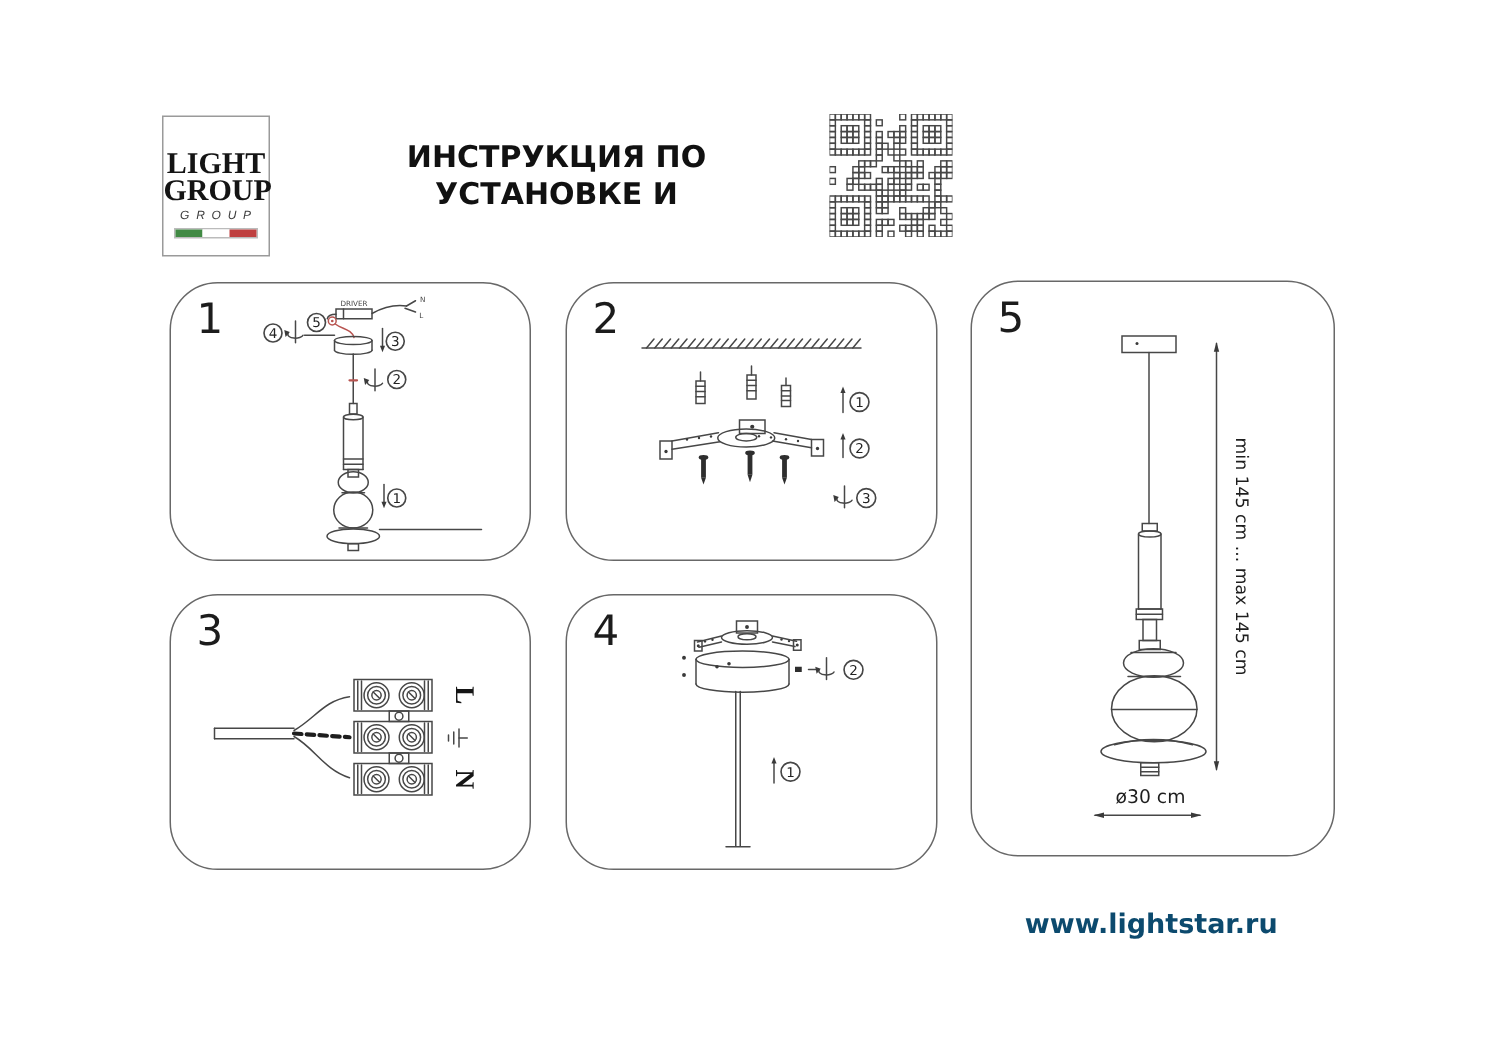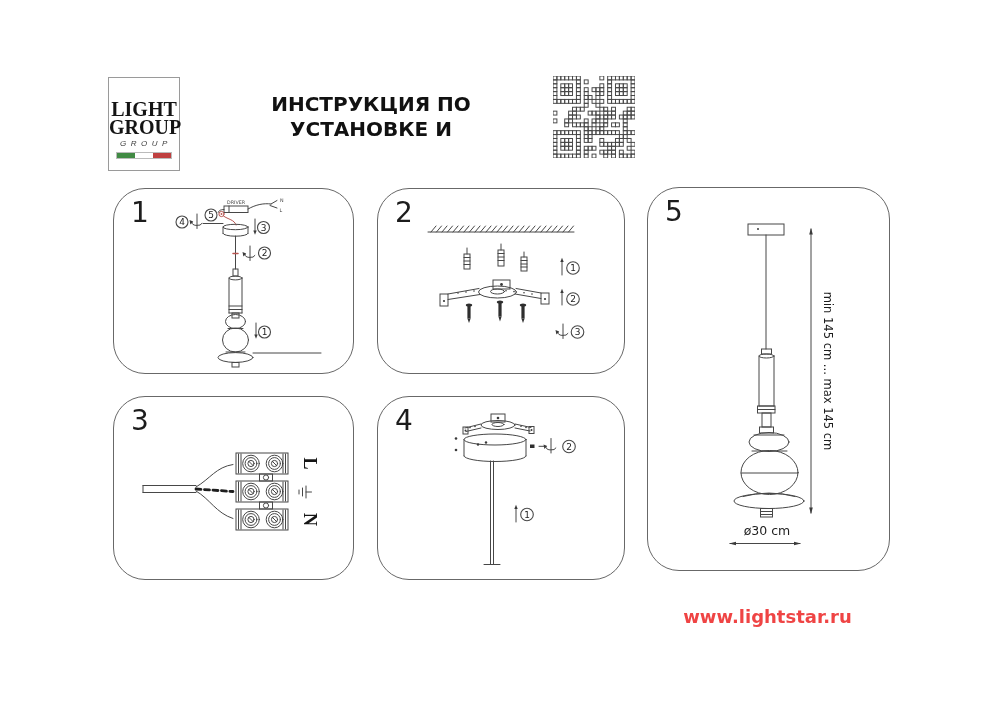--- a/index.html
+++ b/index.html
@@ -37,21 +37,21 @@
   svg text{stroke:none;fill:#2a2a2a;font-family:"DejaVu Sans",sans-serif;}
   svg .tiny{font-size:4.8px;fill:#444;}
   svg .cn{font-size:9px;text-anchor:middle;fill:#222;}
   svg .c{stroke-width:1.1;}
   svg .dim{font-size:11.5px;fill:#1e1e1e;}
   svg .dim2{font-size:12.5px;fill:#1e1e1e;text-anchor:middle;}
   svg .term{font-family:"Liberation Serif","DejaVu Serif",serif;font-size:18px;font-weight:700;text-anchor:middle;fill:#151515;}
   svg .wire-dash{stroke:#1e1e1e;stroke-width:2.8;stroke-dasharray:5 3.5;}
   svg .screwfill{fill:#2e2e2e;stroke:none;}
 
-  .footer{left:647px;top:606px;width:241px;text-align:center;font-weight:700;font-size:18px;color:#ef4444;}
+  .footer{left:647px;top:606px;width:241px;text-align:center;font-weight:700;font-size:18px;color:#0c4a6e;}
 </style>
 </head>
 <body>
 
 <div class="abs logo-box">
   <div class="logo-word first">LIGHT</div>
   <div class="logo-word">GROUP</div>
   <div class="logo-group">GROUP</div>
   <div class="flag">
     <span style="background:#418a44"></span>

